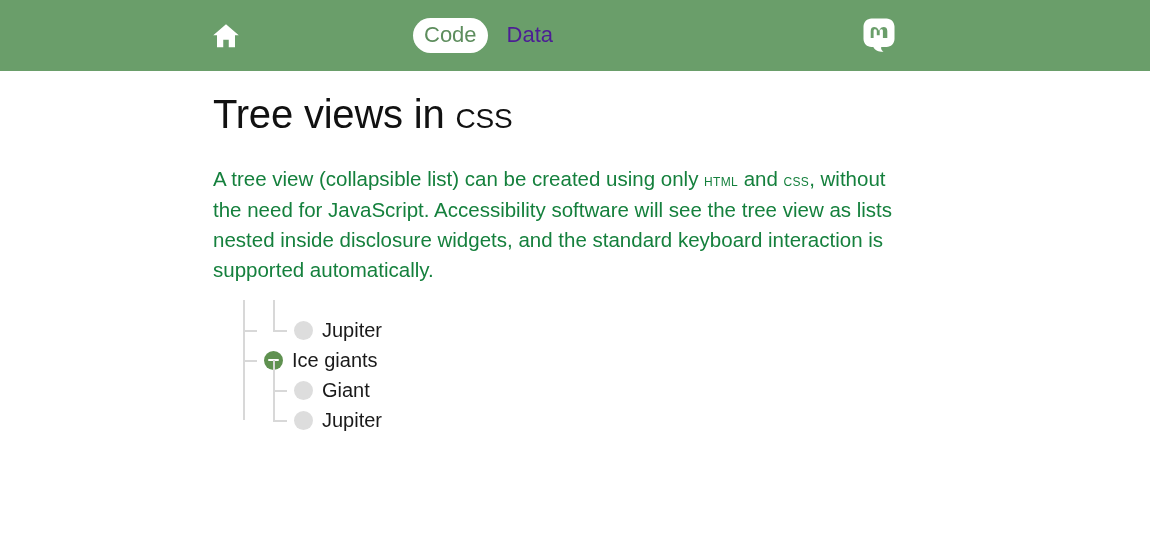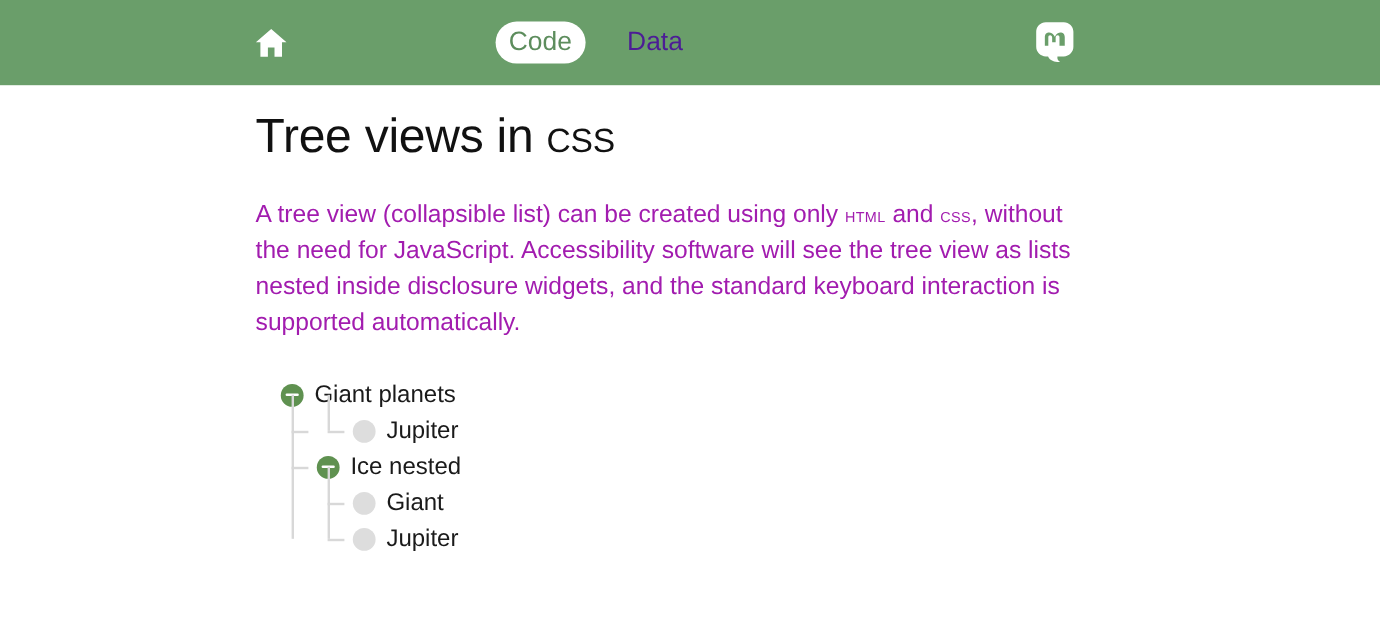--- a/index.html
+++ b/index.html
@@ -34,21 +34,21 @@
   }
   .home-icon svg { display: block; }
 
   .main-nav {
     position: absolute;
     left: 413px;
     top: 0;
     height: 71px;
     display: flex;
     align-items: center;
-    gap: 24px;
+    gap: 8px;
   }
   .nav-link {
     font-size: 22px;
     color: #4c1d95;
     text-decoration: none;
     padding: 5px 11px;
     border-radius: 999px;
     line-height: 1.1;
     white-space: nowrap;
     cursor: pointer;
@@ -87,21 +87,21 @@
     line-height: 1.15;
   }
   .page-title .abbr,
   .intro .abbr {
     font-variant: small-caps;
     text-transform: lowercase;
   }
   .intro {
     font-size: 20.5px;
     line-height: 30px;
-    color: #a21caf;
+    color: #15803d;
     margin: 27px 0 0 0;
     max-width: 690px;
   }
   .intro .abbr {
     font-size: 0.87em;
     letter-spacing: 0.3px;
   }
 
   
   .tree {
@@ -211,43 +211,39 @@
   <div class="content">
 
     <h1 class="page-title"><span>Tree views in </span><span class="abbr">css</span></h1>
 
     <p class="intro"><span>A tree view (collapsible list) can be created using only </span><span class="abbr">HTML</span><span> and </span><span class="abbr">CSS</span><span>, without the need for JavaScript. Accessibility software will see the tree view as lists nested inside disclosure widgets, and the standard keyboard interaction is supported automatically.</span></p>
 
     <div class="tree">
       <ul>
 
         <li>
-          <div class="node">
-            <span class="node-marker is-branch"></span>
-            <span class="node-label">Giant planets</span>
-          </div>
 
           <ul class="subtree">
 
             <li>
 
               <ul class="subtree">
                 <li>
                   <div class="node">
                     <span class="node-marker"></span>
                     <span class="node-label">Jupiter</span>
                   </div>
                 </li>
               </ul>
             </li>
 
             <li>
               <div class="node">
                 <span class="node-marker is-branch"></span>
-                <span class="node-label">Ice nested</span>
+                <span class="node-label">Ice giants</span>
               </div>
 
               <ul class="subtree">
                 <li>
                   <div class="node">
                     <span class="node-marker"></span>
                     <span class="node-label">Giant</span>
                   </div>
                 </li>
                 <li>

